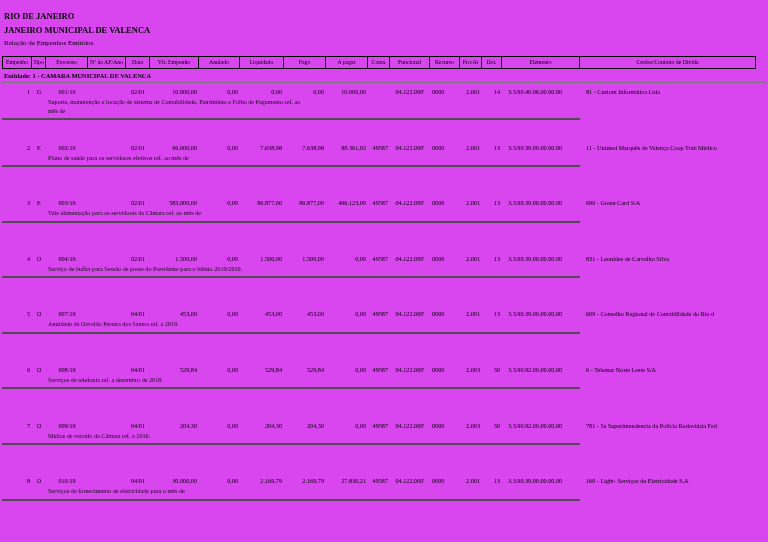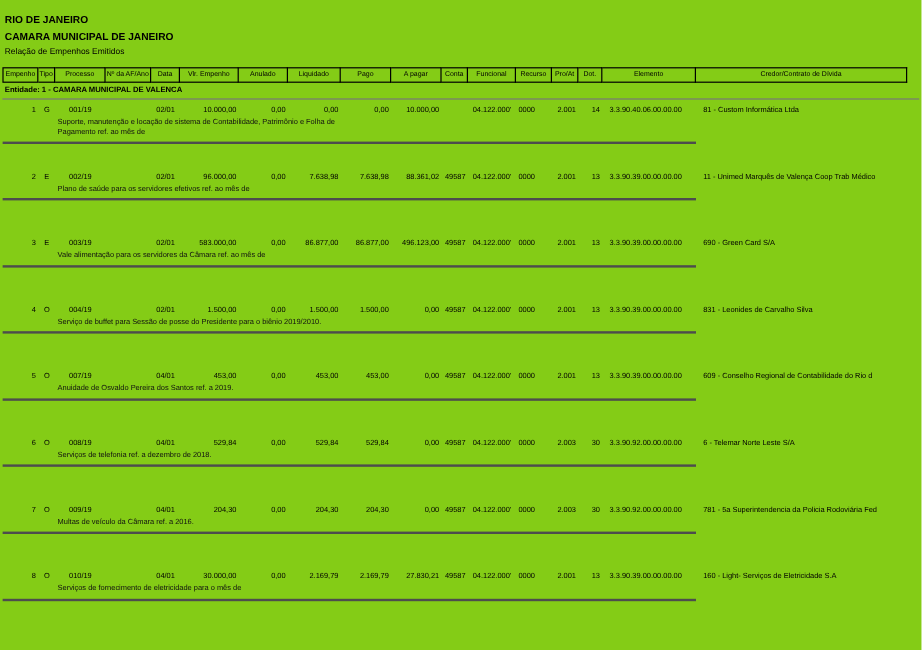--- a/index.html
+++ b/index.html
@@ -1,17 +1,17 @@
 <!DOCTYPE html>
 <html><head>
 <meta charset="utf-8">
 <style>
   html,body{margin:0;padding:0;background:#ffffff;}
-  #page{position:relative;width:768px;height:542px;background:#84cc16;overflow:hidden;
-        font-family:Liberation Sans, sans-serif;color:#000;}
+  #page{position:relative;width:768px;height:542px;background:#d946ef;overflow:hidden;
+        font-family:Liberation Serif, serif;color:#000;}
   
   .hdr-left{position:absolute;top:9px;left:4px;}
   .hdr-left .org-line{font-size:8.5px;font-weight:bold;line-height:14px;white-space:nowrap;}
   .hdr-left .report-title{font-size:7px;font-weight:normal;line-height:13px;white-space:nowrap;}
   .hdr-right{position:absolute;top:5px;right:5px;text-align:right;}
   .hdr-right .vendor{font-size:7.5px;line-height:12px;}
   .hdr-right .meta-small{font-size:5.8px;line-height:11px;color:#111;}
   .hdr-right .period{font-size:7.5px;line-height:13px;font-weight:normal;}
   
   .thead{position:absolute;top:56px;left:2px;display:flex;}
@@ -29,21 +29,21 @@
   .row-desc{margin:2px 0 0 46px;width:256px;font-size:6.2px;line-height:8.5px;color:#111;}
   .row-divider{width:578px;border-top:2px solid #4d4d4d;margin-top:3px;}
 </style>
 </head>
 <body>
 
 <div id="page">
 
   <div class="hdr-left">
     <div class="org-line">RIO DE JANEIRO</div>
-    <div class="org-line">CAMARA MUNICIPAL DE JANEIRO</div>
+    <div class="org-line">JANEIRO MUNICIPAL DE VALENCA</div>
     <div class="report-title">Relação de Empenhos Emitidos</div>
   </div>
 
 
   <div class="thead" id="thead">
       <div class="th" style="width: 30px;">Empenho</div>
       <div class="th" style="width: 14px;">Tipo</div>
       <div class="th" style="width: 42px;">Processo</div>
       <div class="th" style="width: 38px;">Nº da AF/Ano</div>
       <div class="th" style="width: 24px;">Data</div>

